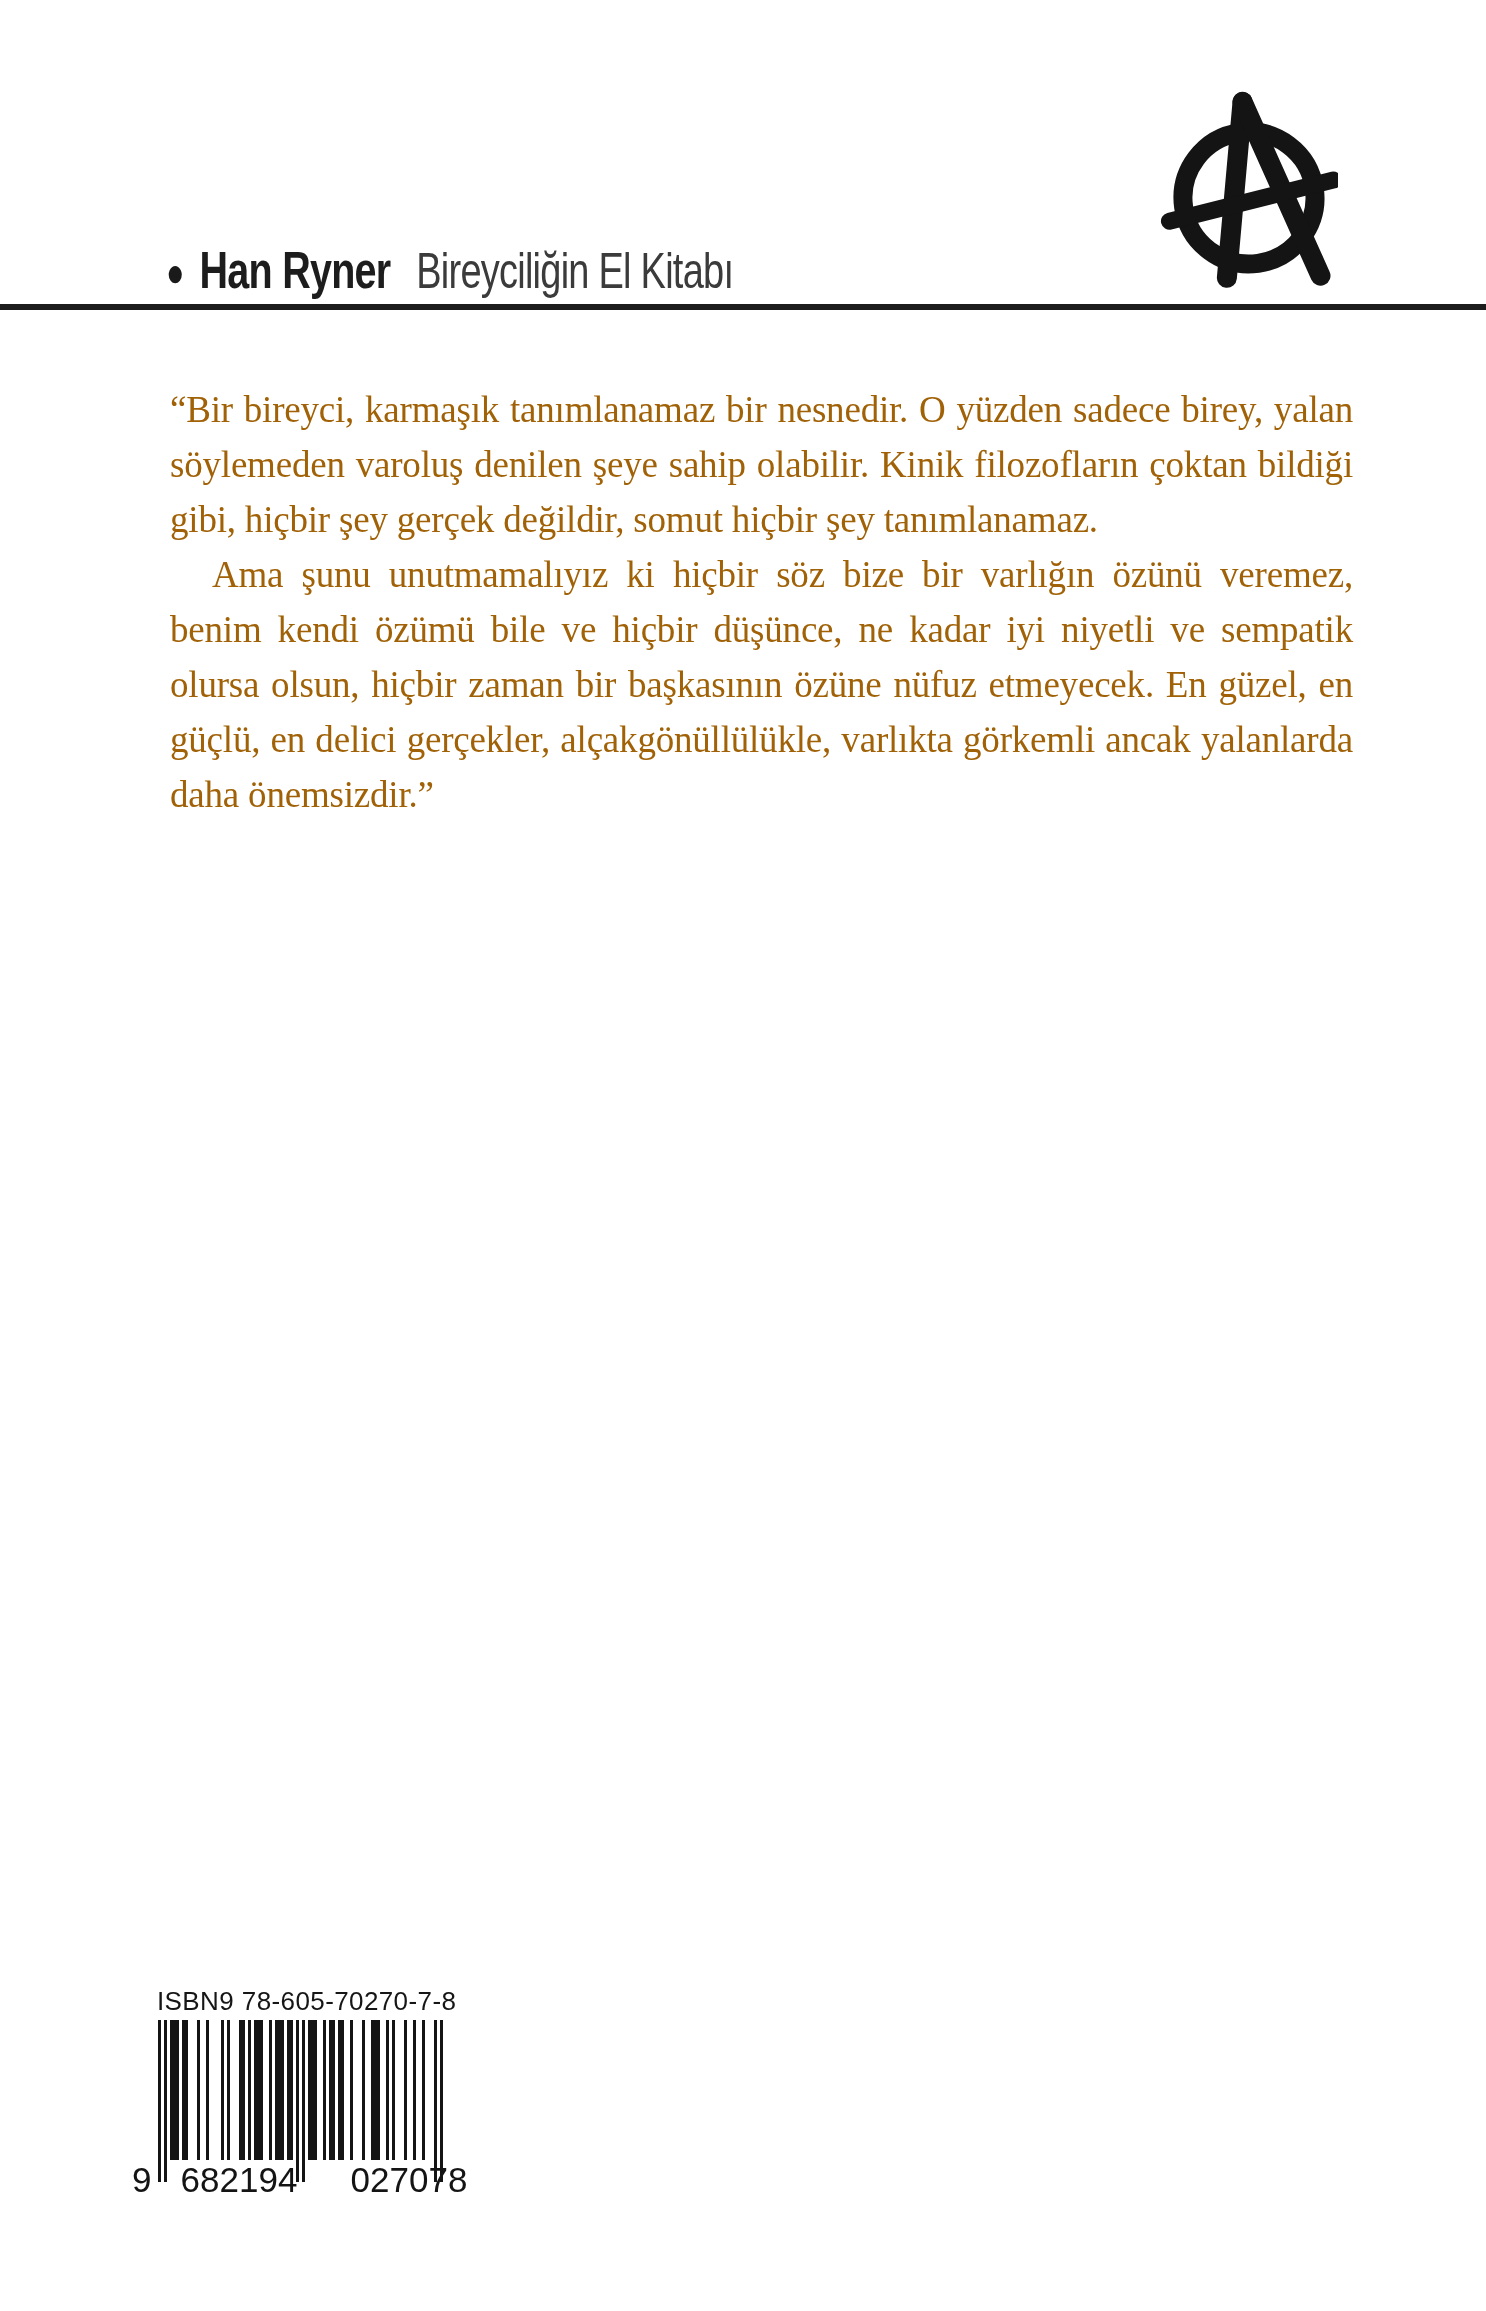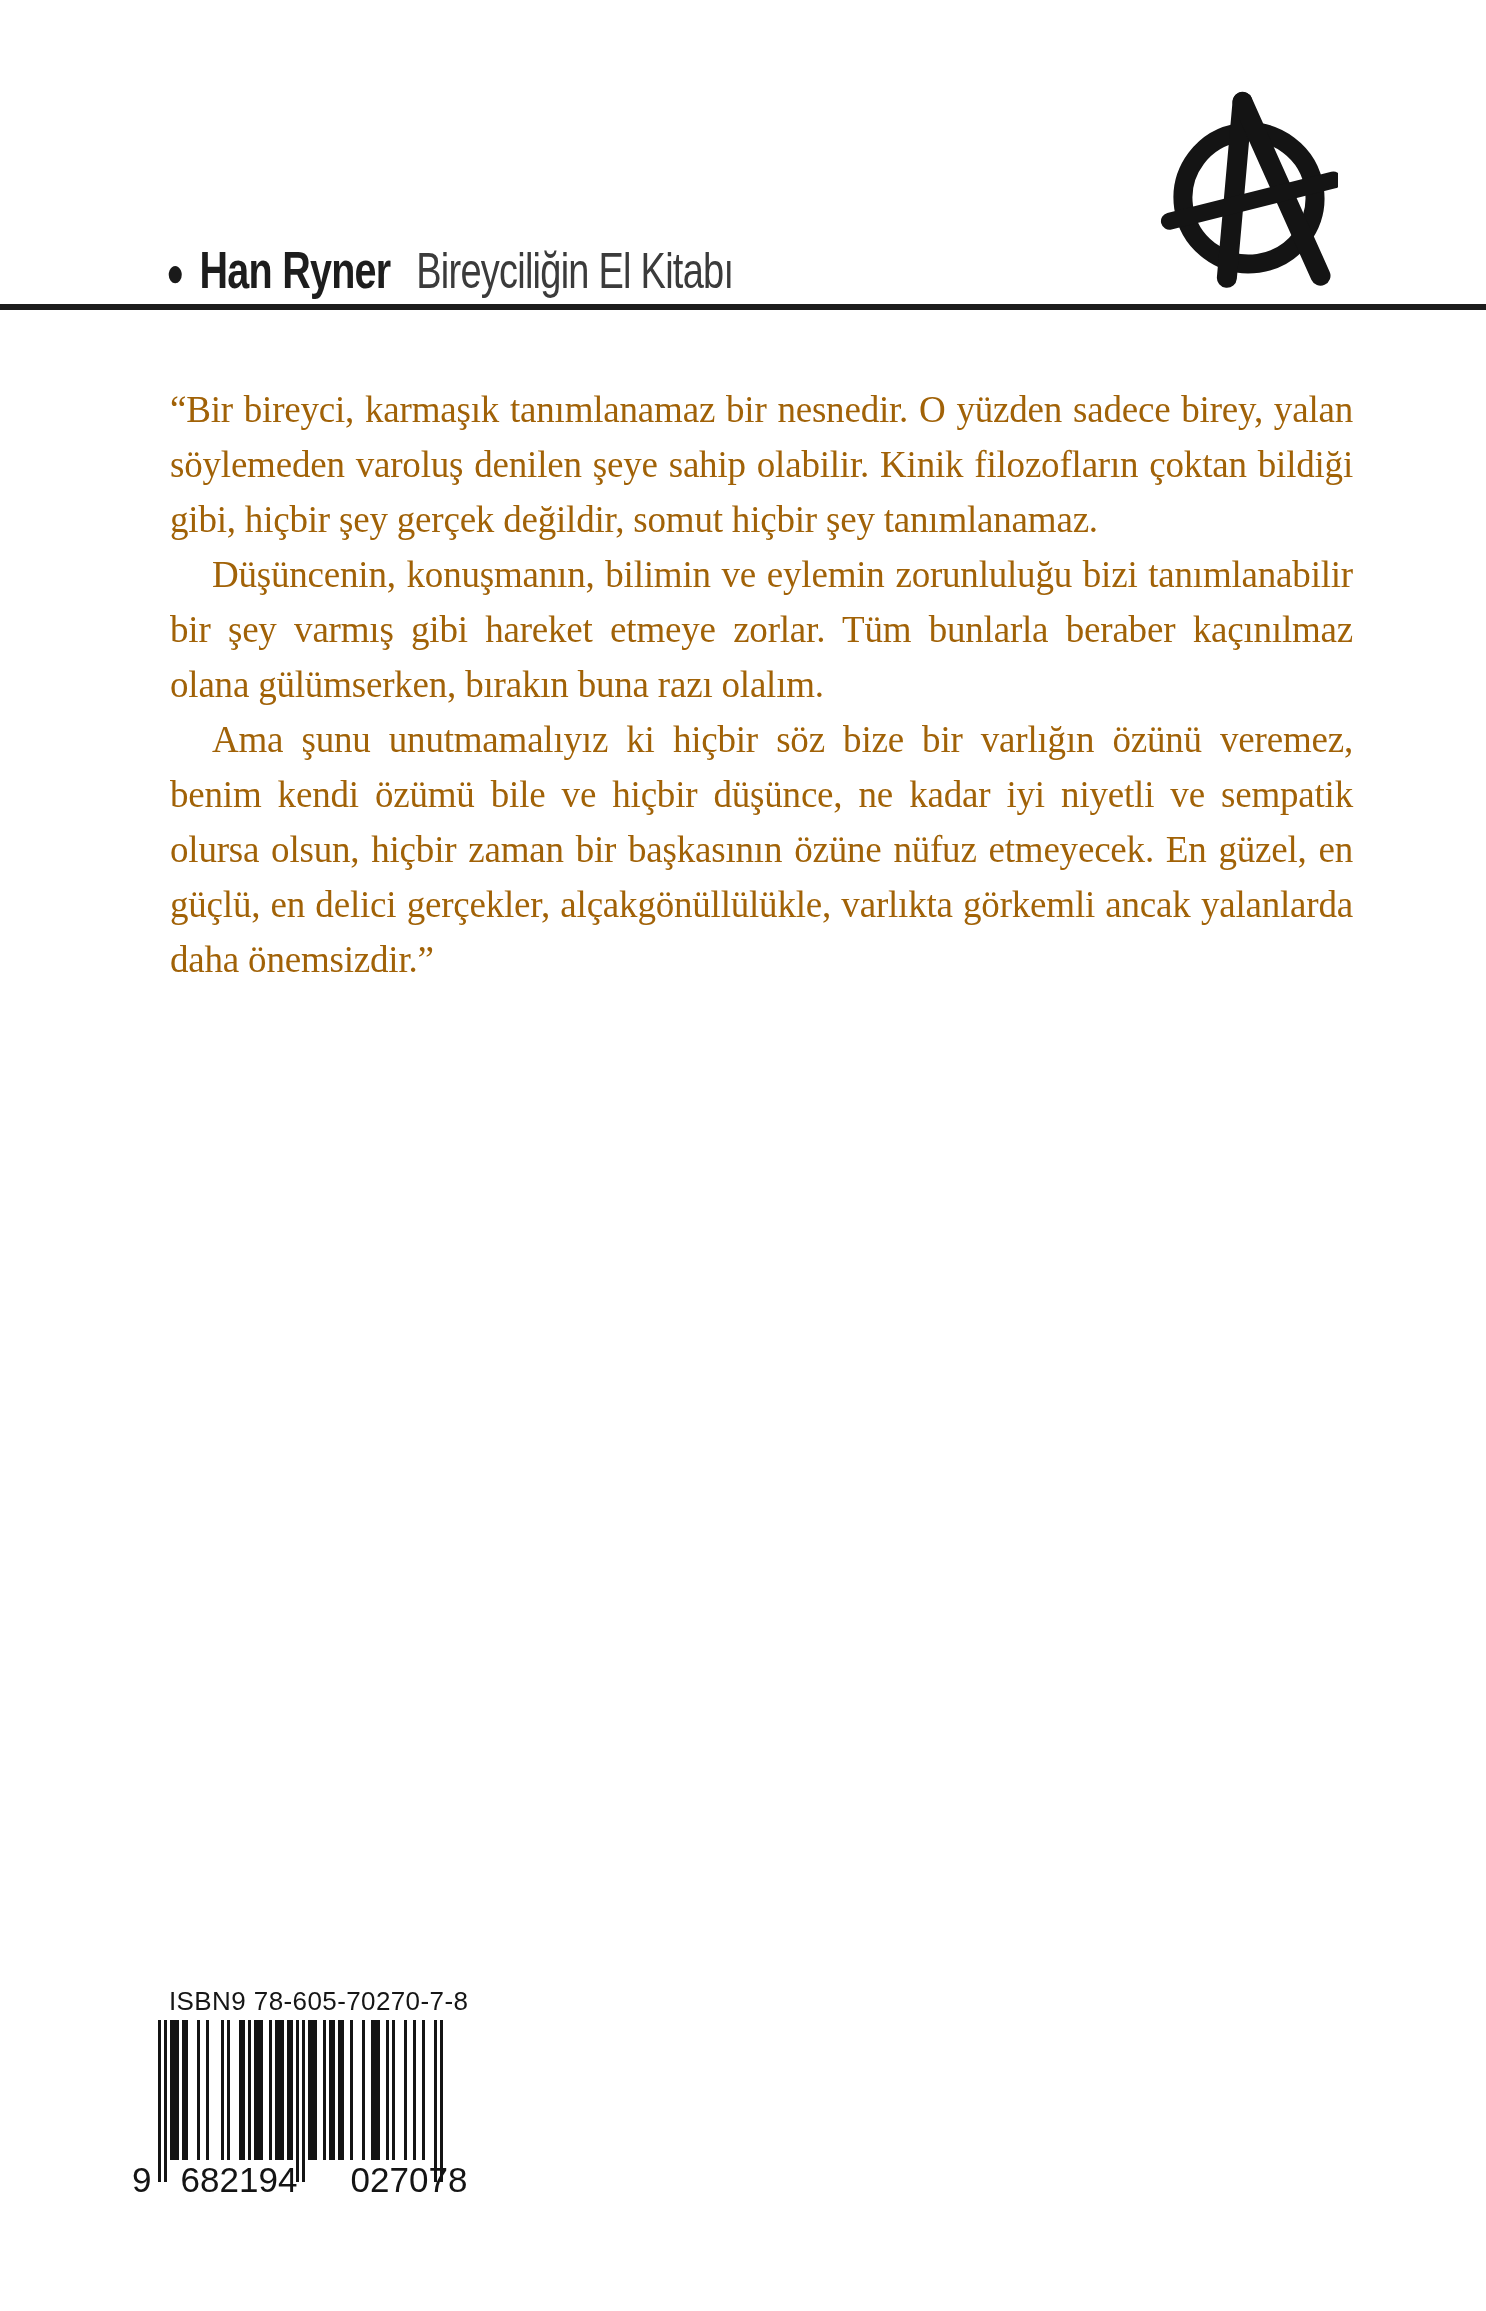--- a/index.html
+++ b/index.html
@@ -81,21 +81,21 @@
 
   
   .isbn-block {
     position: absolute;
     left: 135px;
     top: 1986px;
     width: 340px;
   }
   .isbn-label {
     position: absolute;
-    left: 34px;
+    left: 22px;
     top: 0;
     font-size: 26px;
     letter-spacing: 0.4px;
     color: #161616;
     white-space: nowrap;
   }
   .barcode-wrap {
     position: absolute;
     left: 23px;
     top: 34px;
@@ -173,21 +173,20 @@
         <path d="M97 16 L150 199" stroke-width="20" stroke-linecap="round"></path>
         <path d="M8 124 L176 106" stroke-width="17" stroke-linecap="round"></path>
       </g>
     </svg>
   </div>
 
   <div class="header-rule"></div>
 
   <div class="quote-block">
     <p>“Bir bireyci, karmaşık tanımlanamaz bir nesnedir. O yüzden sadece birey, yalan söylemeden varoluş denilen şeye sahip olabilir. Kinik filozofların çoktan bildiği gibi, hiçbir şey gerçek değildir, somut hiçbir şey tanımlanamaz.</p>
-    <p class="indent">Düşüncenin, konuşmanın, bilimin ve eylemin zorunluluğu bizi tanımlanabilir bir şey varmış gibi hareket etmeye zorlar. Tüm bunlarla beraber kaçınılmaz olana gülümserken, bırakın buna razı olalım.</p>
     <p class="indent">Ama şunu unutmamalıyız ki hiçbir söz bize bir varlığın özünü veremez, benim kendi özümü bile ve hiçbir düşünce, ne kadar iyi niyetli ve sempatik olursa olsun, hiçbir zaman bir başkasının özüne nüfuz etmeyecek. En güzel, en güçlü, en delici gerçekler, alçakgönüllülükle, varlıkta görkemli ancak yalanlarda daha önemsizdir.”</p>
   </div>
 
   <div class="isbn-block">
     <div class="isbn-label">ISBN9 78-605-70270-7-8</div>
     <div class="barcode-wrap"><svg xmlns="http://www.w3.org/2000/svg" width="285" height="162">
           <rect x="0" y="0" width="3" height="162"></rect>
           <rect x="6" y="0" width="3" height="162"></rect>
           <rect x="12" y="0" width="3" height="140"></rect>
           <rect x="15" y="0" width="3" height="140"></rect>

